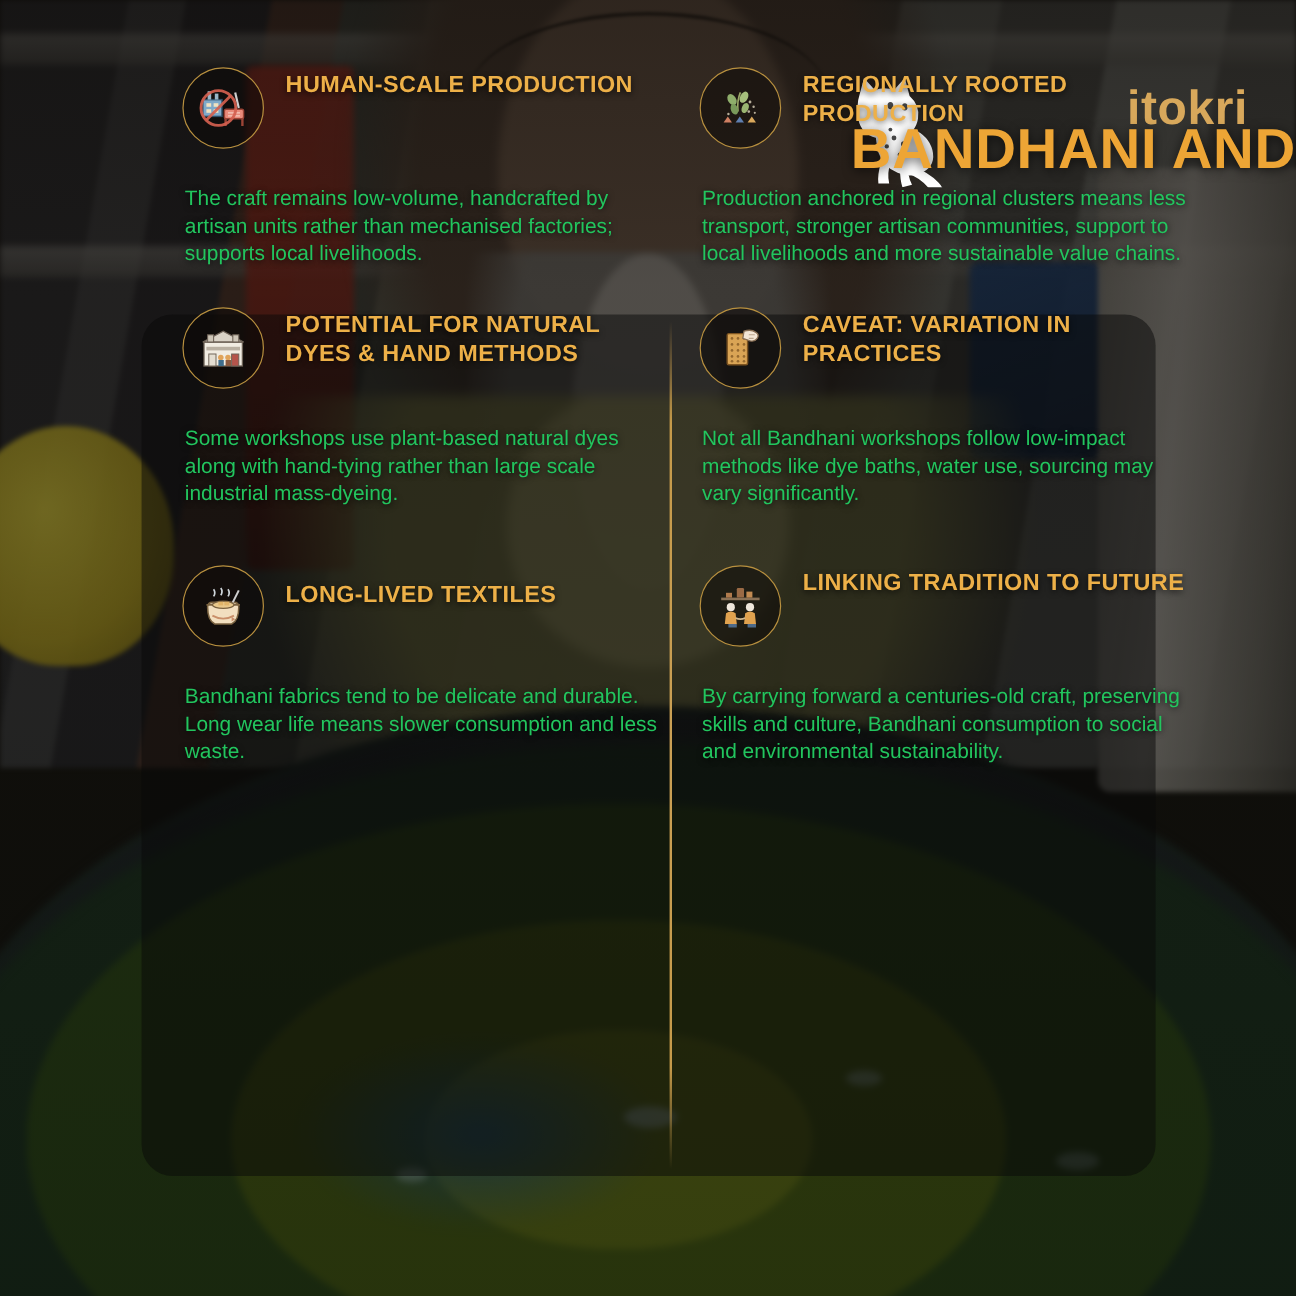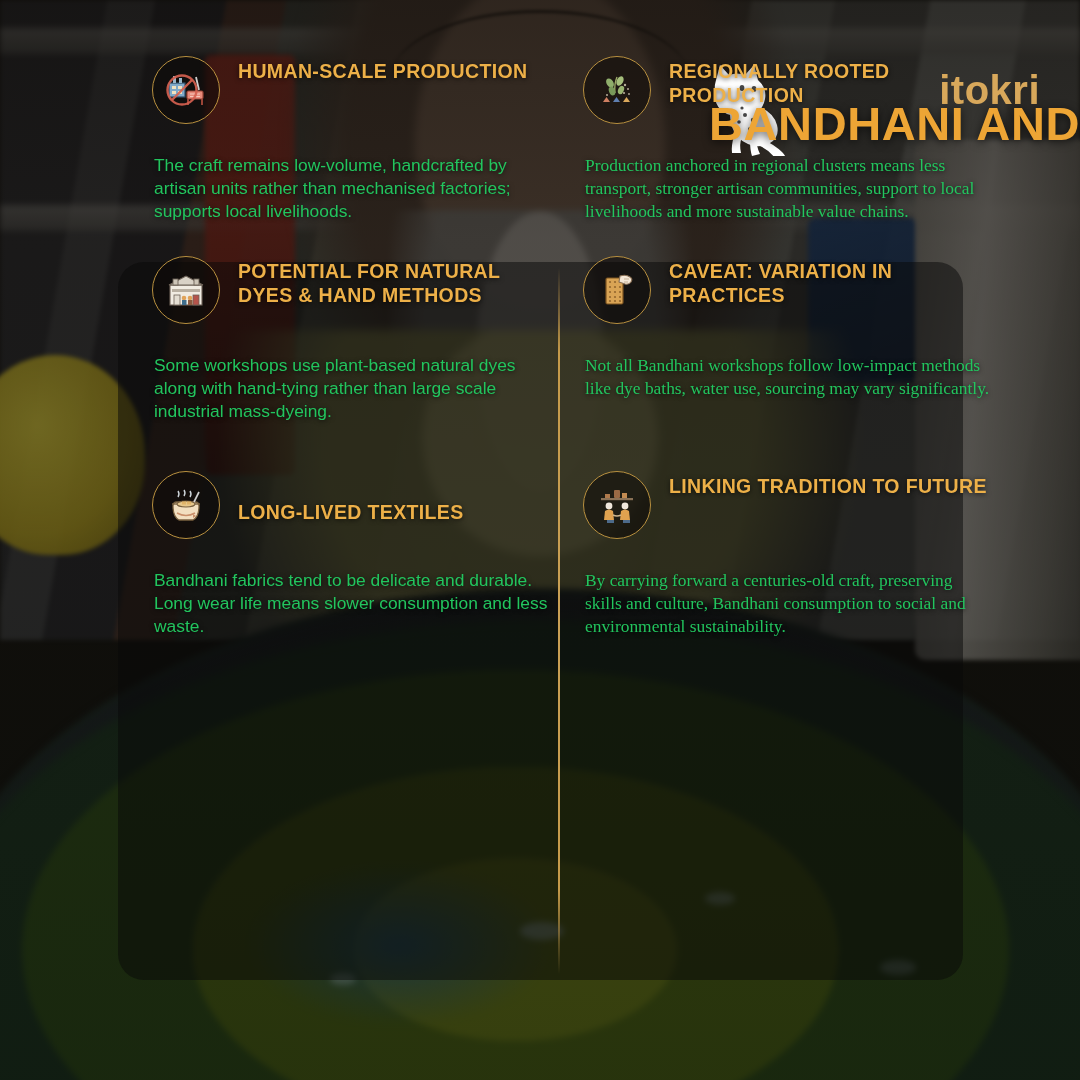--- a/index.html
+++ b/index.html
@@ -152,28 +152,28 @@
     display:flex; align-items:center; justify-content:center;
   }
   .ico-wrap svg{ width:46px; height:46px; display:block; }
 
   .head{
     position:absolute; left:86px; top:4px; width:312px;
     color:#edb048; font-size:19.5px; font-weight:800;
     line-height:1.22; letter-spacing:.35px; text-transform:uppercase;
     text-shadow:0 1px 5px rgba(0,0,0,.7);
   }
-  .head.one-line{ top:30px; }
+  .head.one-line{ top:14px; }
 
   .body{
     position:absolute; left:2px; top:98px; width:398px;
     color:#22c55e; font-size:17.4px; line-height:1.33;
     text-shadow:0 1px 5px rgba(0,0,0,.75);
   }
-  .col-r .body{ width:408px;font-family:Liberation Serif, serif; }
+  .col-r .body{ width:408px; }
   .col-r .head{ width:330px; }
 </style>
 </head>
 <body>
 
 <div class="poster">
 
   <div class="bg">
     <div class="bg-wall"></div>
     <div class="bg-shelf" style="top:28px"></div>

